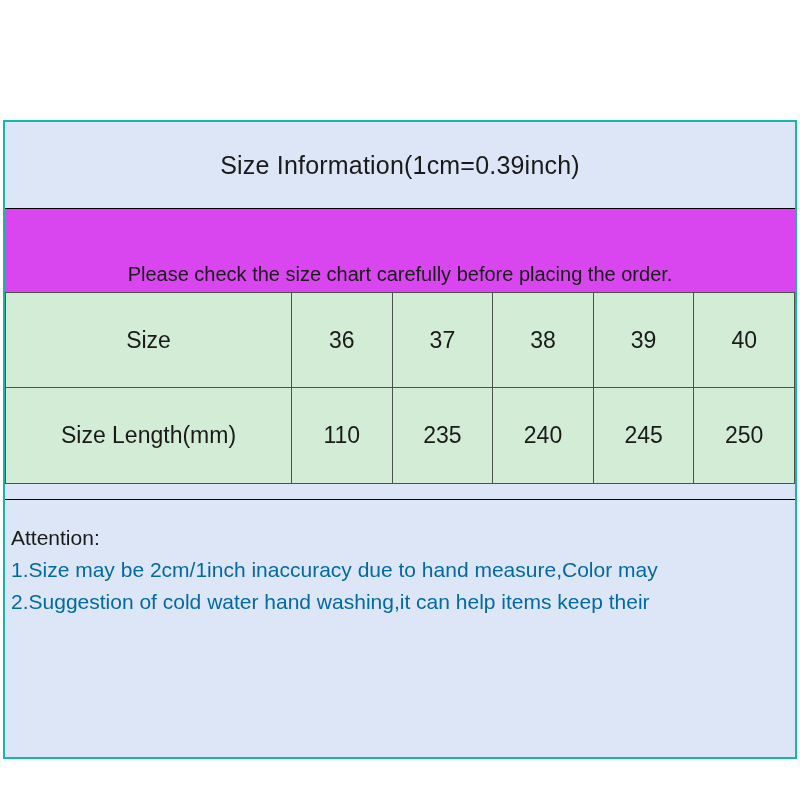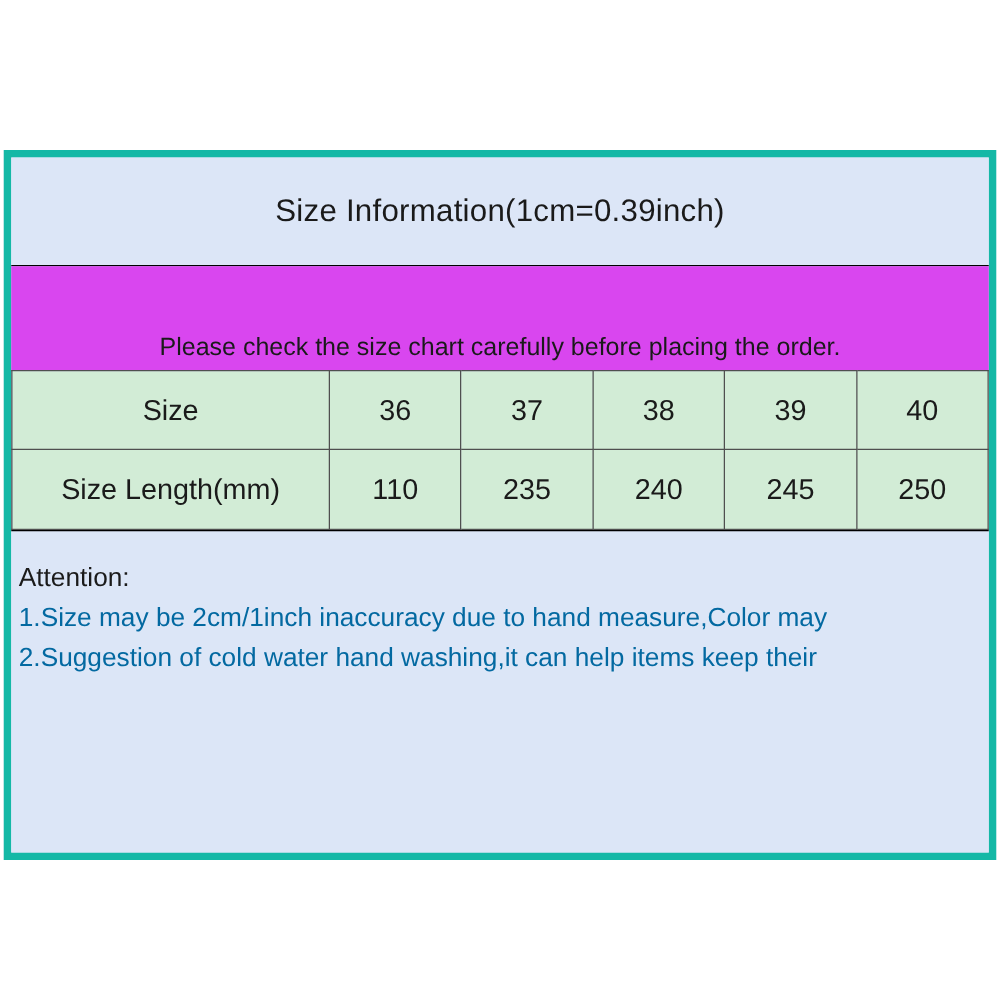--- a/index.html
+++ b/index.html
@@ -15,21 +15,21 @@
     width: 800px;
     height: 800px;
     background: #ffffff;
     overflow: hidden;
   }
   .size-card {
     position: absolute;
     left: 3px;
     top: 120px;
     width: 794px;
-    border: 6px solid #14b8a6;
+    border: 2px solid #14b8a6;
     box-sizing: border-box;
     background: #dce6f7;
   }
   .title-row {
     height: 86px;
     background: #dce6f7;
     border-bottom: 1px solid #000000;
     display: flex;
     align-items: center;
     justify-content: center;
@@ -58,35 +58,36 @@
     table-layout: fixed;
   }
   table.size-table td {
     border: 1px solid #4f4f4f;
     background: #d2ecd6;
     height: 62px;
     text-align: center;
     vertical-align: middle;
     font-size: 23px;
     color: #1a1a1a;
-    padding: 0;
+    padding: 16px;
   }
   table.size-table td.label {
     width: 253px;
     font-size: 23px;
   }
   table.size-table tr.row-foot td {
     height: 63px;
   }
   .attention-box {
     background: #dce6f7;
     border-top: 1px solid #000000;
     padding: 22px 6px 10px 6px;
     box-sizing: border-box;
     min-height: 258px;
+    margin-top: 15px;
   }
   .attention-line {
     font-size: 21px;
     color: #1a1a1a;
     line-height: 32px;
     white-space: pre-wrap;
   }
   .attention-para {
     font-size: 21px;
     color: #0369a1;

